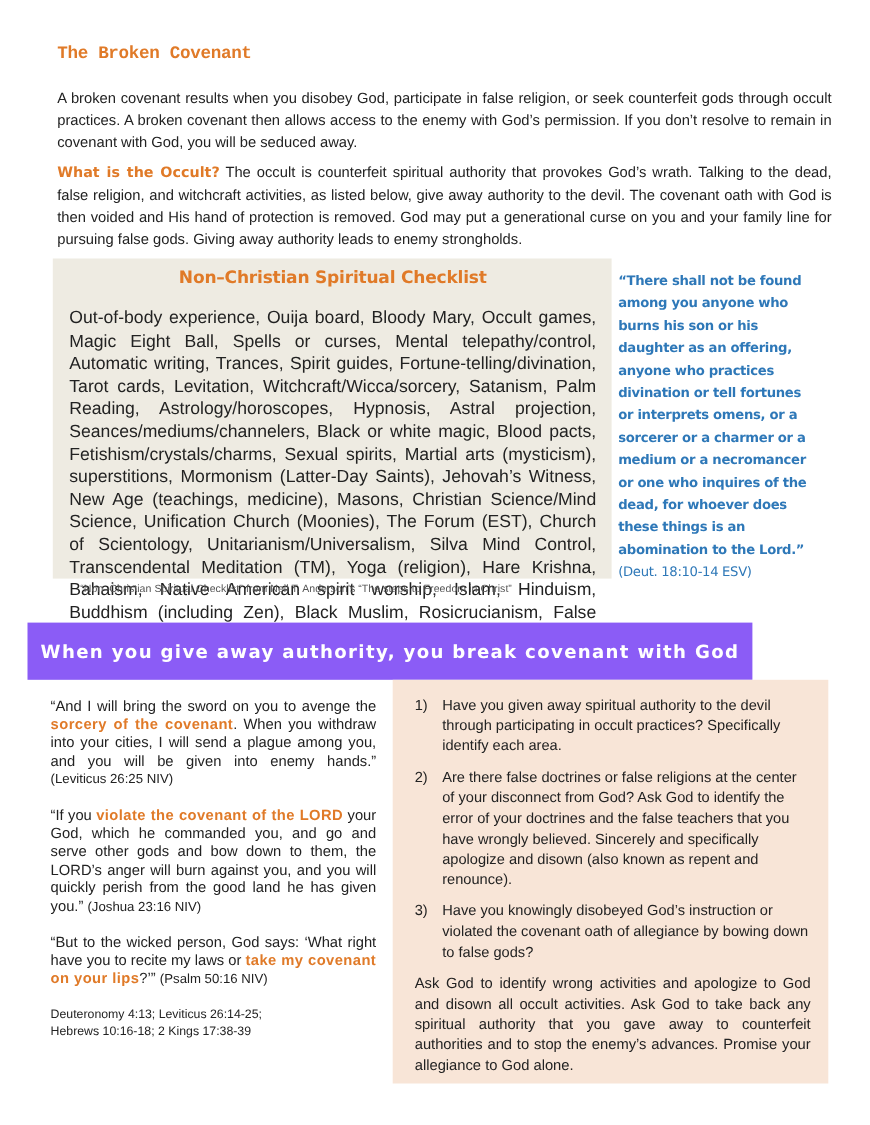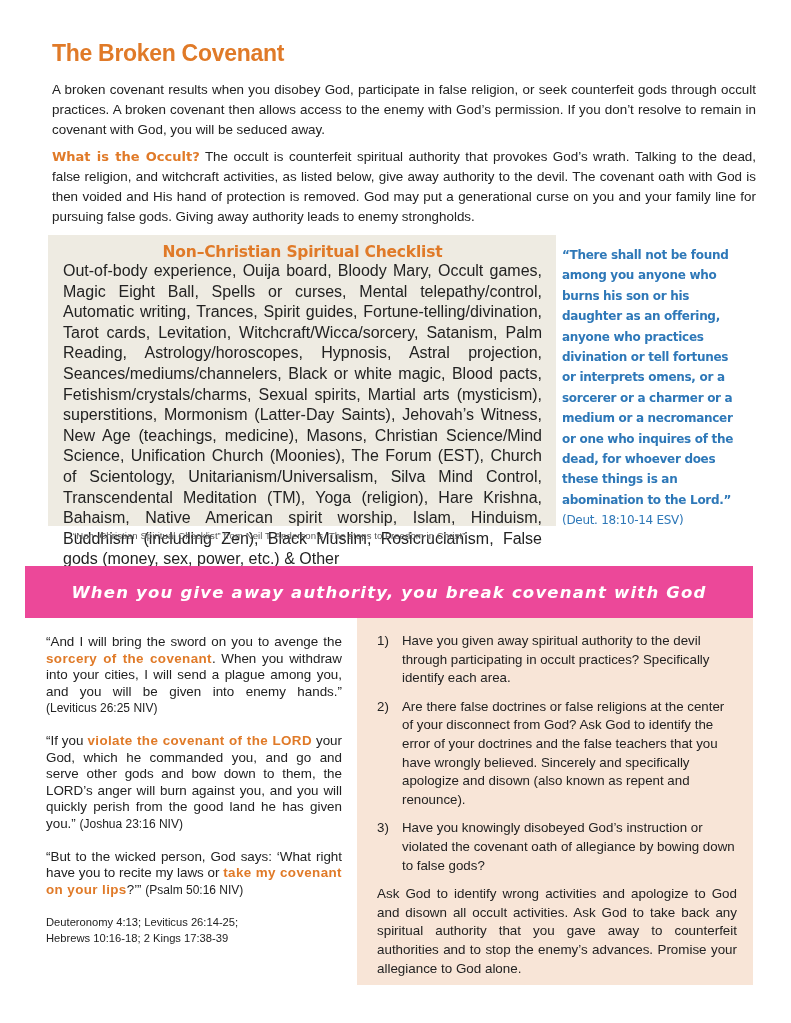--- a/index.html
+++ b/index.html
@@ -1,63 +1,62 @@
 <!DOCTYPE html>
 <html><head>
 <meta charset="utf-8">
 <style>
   * { box-sizing: border-box; margin: 0; padding: 0; }
   html, body { width: 791px; height: 1023px; background: #ffffff; overflow: hidden; }
   body { position: relative; font-family: "Liberation Sans", sans-serif; color: #222; }
 
   .title {
     position: absolute; left: 52px; top: 40px;
-    font-family: Liberation Sans, sans-serif; font-weight: bold;
-    font-size: 23px; color: #e07a28; letter-spacing: -0.3px;
+    font-family: Liberation Mono, monospace; font-weight: bold;
+    font-size: 16px; color: #e07a28; letter-spacing: -0.3px;
   }
   .para {
     position: absolute; left: 52px; width: 704px;
     font-size: 13.4px; line-height: 20px; text-align: justify; color: #222;
   }
   .p1 { top: 80px; }
   .p2 { top: 147px; }
   .accent { color: #e07a28; font-weight: bold; font-family: "DejaVu Sans", sans-serif; font-size: 13px; margin-top: 10px; }
 
   .checklist {
     position: absolute; left: 48px; top: 235px; width: 508px; height: 291px;
     background: #eeebe2; padding: 8px 14px 0 15px;
   }
   .checklist-title {
     text-align: center; font-family: "DejaVu Sans", sans-serif; font-weight: bold;
-    font-size: 15.5px; color: #e07a28; margin-bottom: 0; letter-spacing: -0.2px;
+    font-size: 15.5px; color: #e07a28; margin-bottom: 19px; letter-spacing: -0.2px;
   }
   .checklist-body {
     font-size: 16px; line-height: 20.6px; text-align: justify; color: #222;
   }
   .checklist-credit {
     position: absolute; left: 62px; top: 530px; width: 500px;
     font-size: 9.6px; color: #555; letter-spacing: 0.05px; margin-left: 11px;
   }
 
   .verse {
     position: absolute; left: 562px; top: 245px; width: 180px;
     font-family: "DejaVu Sans", sans-serif; font-weight: bold;
     font-size: 12px; line-height: 20.4px; color: #2e78b8; letter-spacing: -0.3px;
   }
   .verse-ref {
     display: block; font-weight: normal; font-size: 12px; color: #2e78b8;
   }
 
   .banner {
-    position: absolute; left: 25px; top: 566px; width: 728px; height: 52px;
-    background: #ec4899; color: #ffffff;
+    position: absolute; left: 25px; top: 566px; width: 659px; height: 52px;
+    background: #8b5cf6; color: #ffffff;
     display: flex; align-items: center; justify-content: center;
     font-family: "DejaVu Sans", sans-serif; font-weight: bold; font-size: 16.5px;
     letter-spacing: 1.2px;
-    font-style: italic;
   }
 
   .left-col {
     position: absolute; left: 46px; top: 634px; width: 296px;
     font-size: 13.4px; line-height: 16.6px; color: #222;
   }
   .left-col p { text-align: justify; margin-bottom: 16px; }
   .left-col .ref { font-size: 12px; margin-top: 40px; }
   .left-col .hl { color: #e07a28; font-weight: bold; letter-spacing: 0.4px; }
   .additional { font-size: 11.2px; line-height: 16px; color: #222; }

